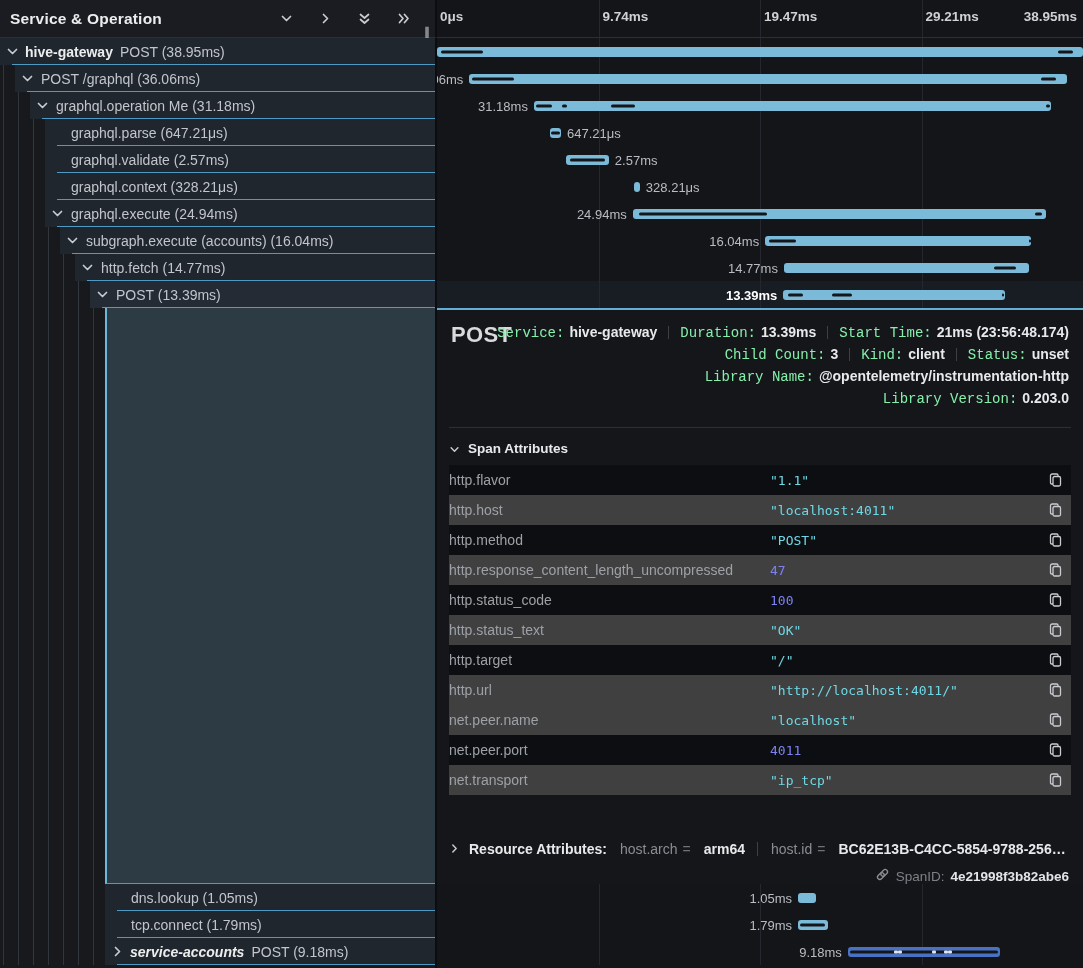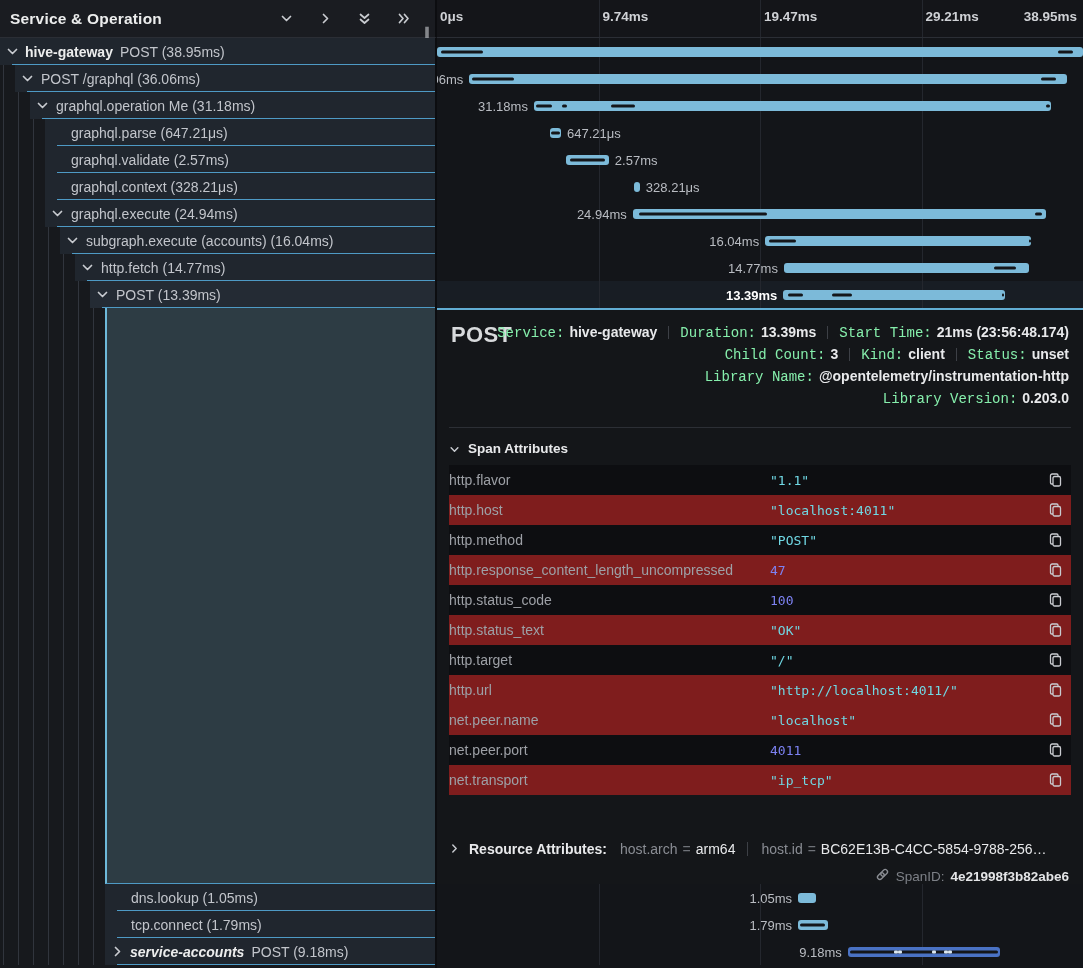--- a/index.html
+++ b/index.html
@@ -41,31 +41,31 @@
   .ov-line{height:22px;line-height:22px;font-size:14px;white-space:nowrap;}
   .ov-label{color:#86efac;font-family:Liberation Mono, monospace;}
   .ov-value{color:#e8e9eb;font-weight:700;margin-left:5px;}
   .ov-sep{display:inline-block;width:1px;height:13px;background:#3d4046;margin:0 11px;vertical-align:-2px;}
   .dp-divider{position:absolute;left:12px;right:12px;top:117px;height:1px;background:#2c2f35;}
   .dp-section{position:absolute;left:12px;top:131px;display:flex;align-items:flex-start;cursor:pointer;}
   .dp-section .sec-title{font-weight:700;font-size:13.5px;color:#e8e9eb;margin-left:8px;}
   .attr-table{position:absolute;left:12px;right:12px;top:155px;}
   .attr-row{height:30px;position:relative;display:flex;align-items:center;}
   .attr-row.odd{background:#0d0e11;}
-  .attr-row.even{background:#7f1d1d;}
+  .attr-row.even{background:#404040;}
   .attr-key{font-size:14px;color:#9da0a6;white-space:nowrap;}
   .attr-val{position:absolute;left:321px;font-family:"DejaVu Sans Mono",monospace;font-size:13px;white-space:nowrap;}
   .attr-val.string{color:#70d8e4;}
   .attr-val.number{color:#7d82f2;}
   .copy-btn{position:absolute;right:8px;top:50%;transform:translateY(-50%);cursor:pointer;display:flex;}
   .dp-resource{position:absolute;left:12px;top:531px;display:flex;align-items:center;font-size:14px;white-space:nowrap;cursor:pointer;}
   .res-title{font-weight:700;color:#e8e9eb;margin-left:9px;}
   .res-key{color:#8a8d94;margin-left:13px;}
   .res-eq{color:#6f7278;margin:0 5px;}
-  .res-val{color:#e8e9eb;font-weight:400;}
+  .res-val{color:#e8e9eb;font-weight:700;margin-left:8px;}
   .res-sep{display:inline-block;width:1px;height:14px;background:#3d4046;margin-left:12px;vertical-align:-2px;}
   .dp-spanid{position:absolute;right:14px;top:557px;display:flex;align-items:center;font-size:13.5px;color:#7d8087;}
   .dp-spanid .sid-label{margin-left:6px;}
   .dp-spanid .sid-value{color:#e4e5e7;font-weight:700;margin-left:6px;}
   .filler{height:3px;background:#17191d;border-right:2px solid #0c0d10;width:437px;box-sizing:border-box;}
 </style>
 </head>
 <body>
 
 <div class="app">

